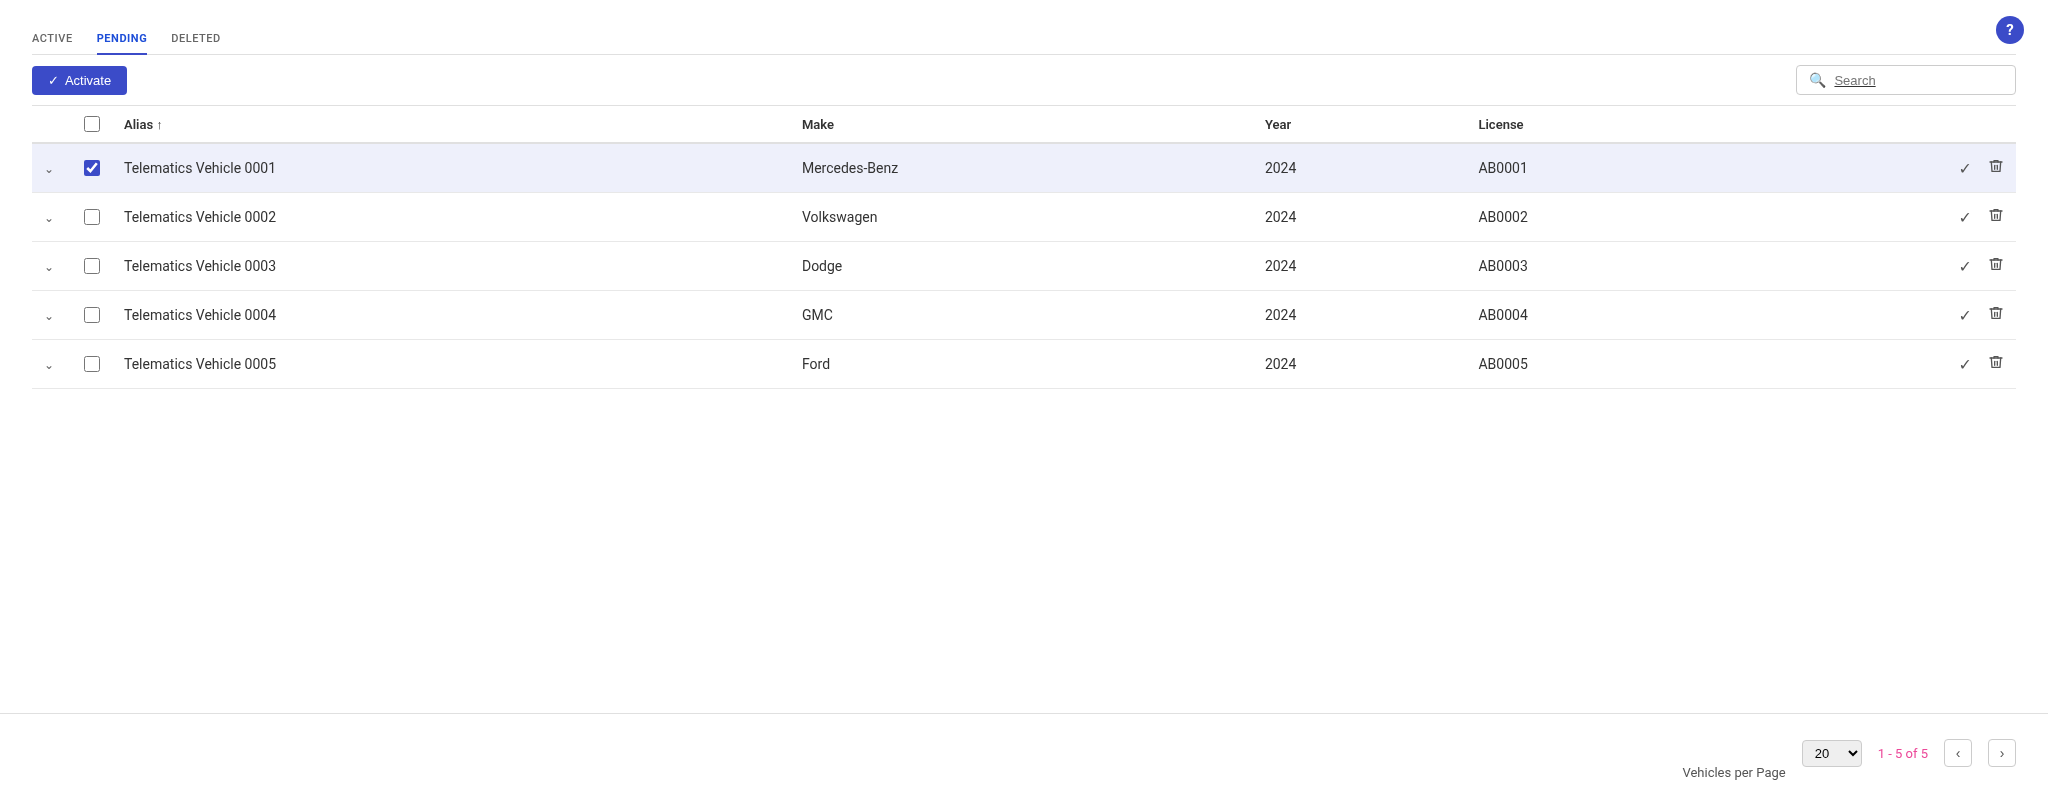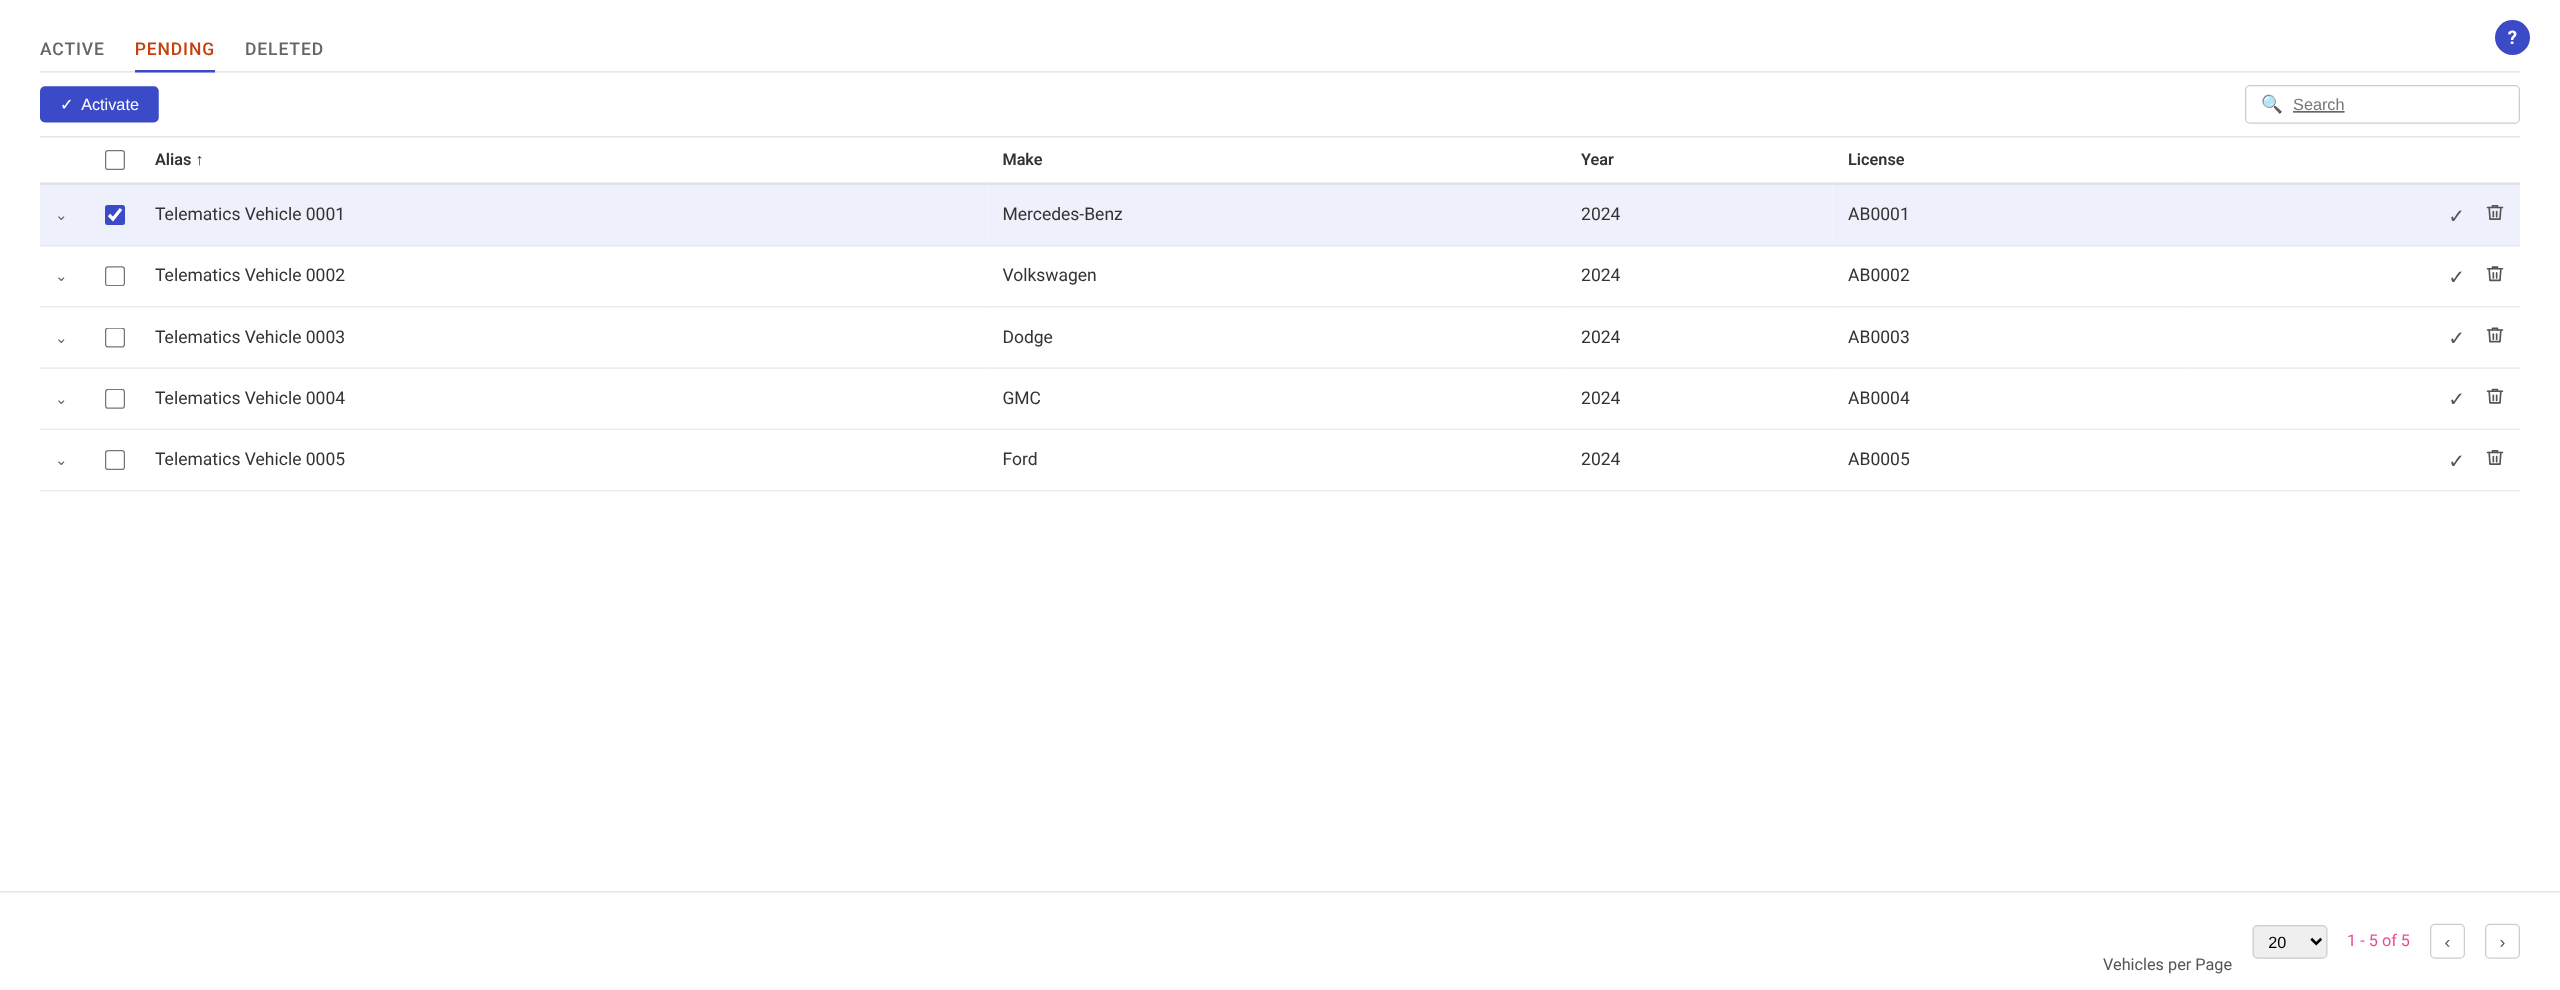--- a/index.html
+++ b/index.html
@@ -26,33 +26,34 @@
 
     .tabs {
       display: flex;
       gap: 24px;
       border-bottom: 1px solid #e0e0e0;
       margin-bottom: 0;
     }
 
     .tab {
       padding: 8px 0;
-      font-size: 14px;
+      font-size: 11px;
       font-weight: 500;
       letter-spacing: 0.05em;
       color: #666;
       cursor: pointer;
       text-transform: uppercase;
       border-bottom: 2px solid transparent;
       margin-bottom: -1px;
     }
 
     .tab.active {
-      color: #c2410c;
+      color: #1d4ed8;
       border-bottom: 2px solid #3b4bc8;
+      font-weight: bold;
     }
 
     .toolbar {
       display: flex;
       align-items: center;
       padding: 10px 0;
       border-bottom: 1px solid #e0e0e0;
     }
 
     .activate-btn {

